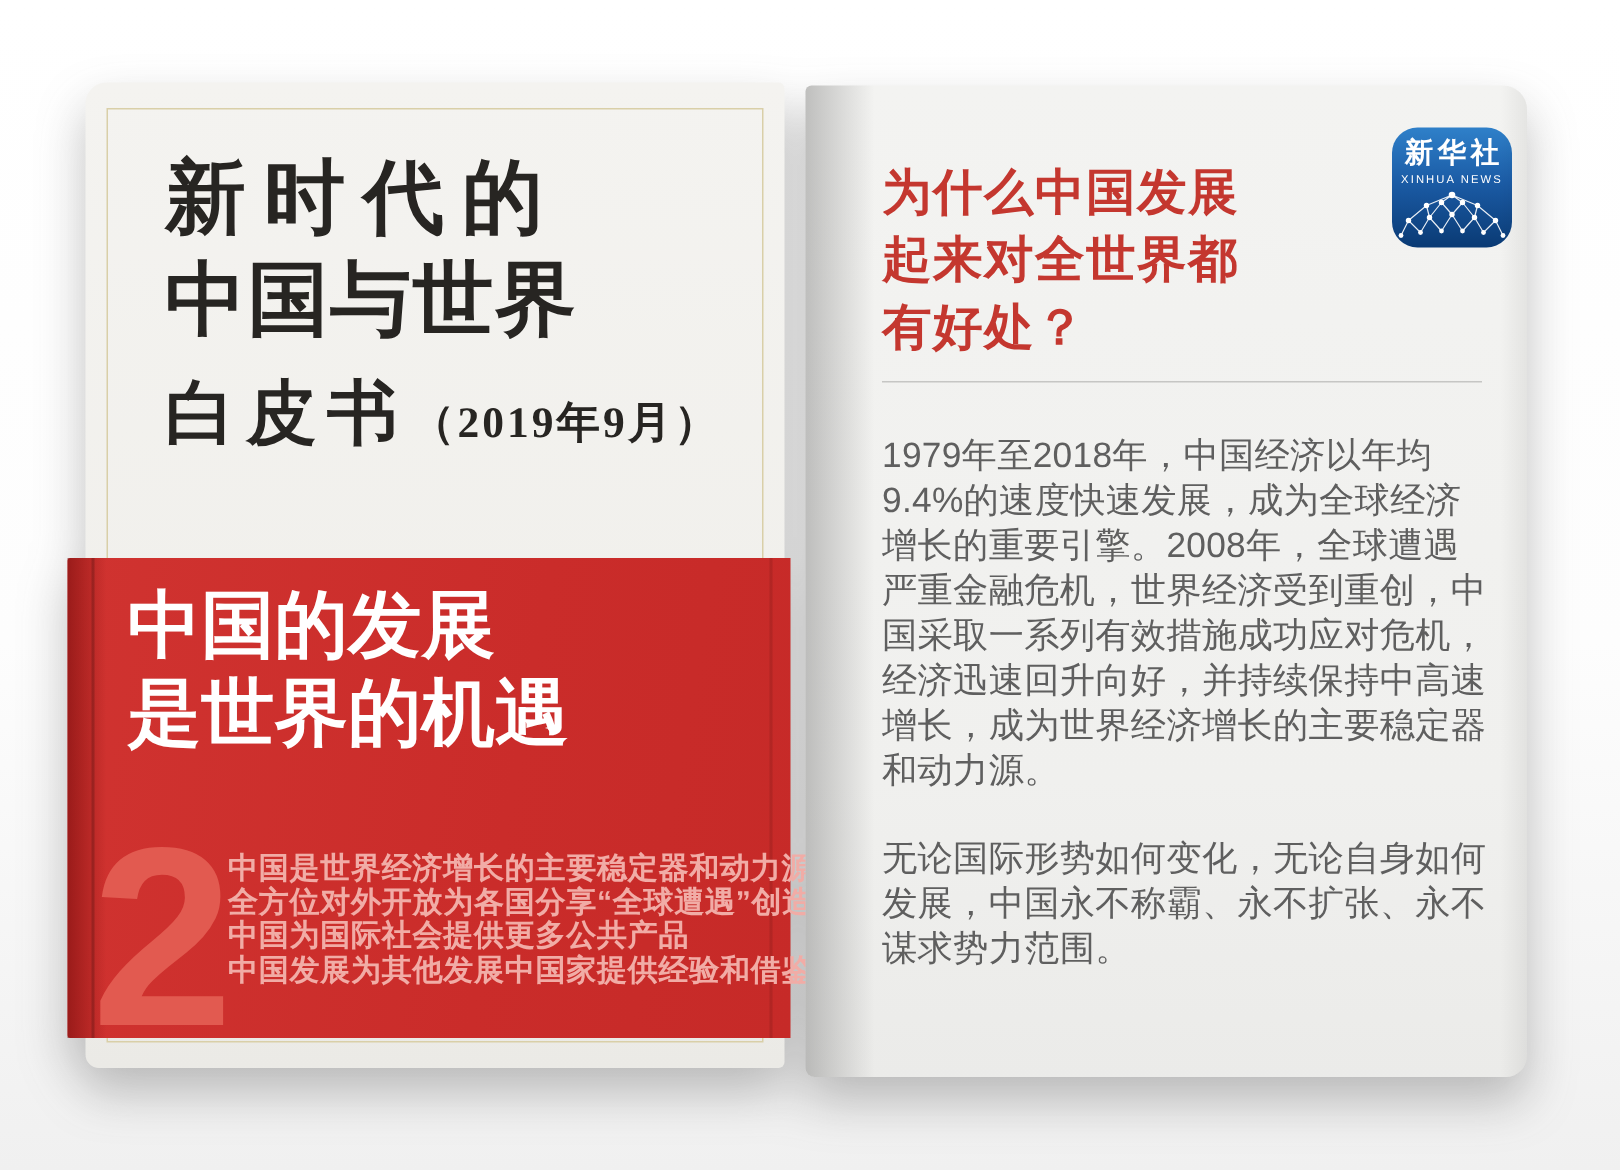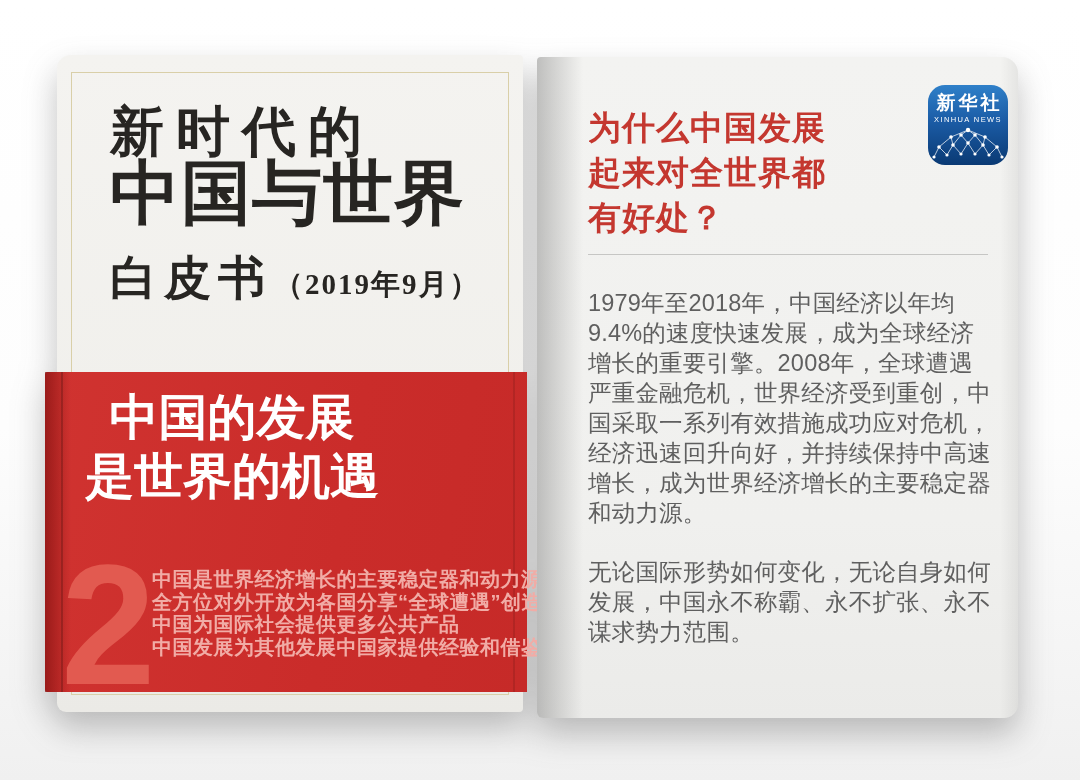--- a/index.html
+++ b/index.html
@@ -25,21 +25,21 @@
   }
   .cover-border {
     position:absolute; left:14px; right:14px; top:17px; bottom:17px;
     border:1px solid #d9cfa8; pointer-events:none;
   }
   .cover-title {
     position:absolute; left:53px; top:50px; color:#272522;
     font-family:"Liberation Serif","DejaVu Serif",serif; font-weight:700;
   }
   .t1 { font-size:54px; line-height:1; letter-spacing:12px; white-space:nowrap; }
-  .t2 { font-size:70px; line-height:1; letter-spacing:1px; white-space:nowrap; }
+  .t2 { font-size:54px; line-height:1; letter-spacing:1px; margin-top:14px; white-space:nowrap; }
   .t3 { display:flex; align-items:baseline; margin-top:26px; white-space:nowrap; }
   .t3a { font-size:47px; line-height:1; letter-spacing:7px; }
   .t3b { font-size:29px; letter-spacing:2px; margin-left:2px; }
 
   .band {
     position:absolute; left:-12px; top:317px; width:482px; height:320px;
     background:linear-gradient(100deg,#d03330 0%,#ca2c2a 60%,#c62a28 100%);
     border-radius:2px 0 0 2px;
   }
   .band::before { 
@@ -50,21 +50,21 @@
     position:absolute; left:16px; top:0; bottom:0; width:2px;
     background:rgba(0,0,0,0.18);
   }
   .band-crease-right {
     position:absolute; right:12px; top:0; bottom:0; width:2px;
     background:rgba(0,0,0,0.10);
   }
   .band-heading {
     position:absolute; left:40px; top:16px; color:#ffffff;
     font-size:49px; line-height:59px; font-weight:800;
-    white-space:pre-line; letter-spacing:0;text-align:center;
+    white-space:pre-line; letter-spacing:0;
   }
   .band-num {
     position:absolute; left:16px; top:168px;
     font-size:170px; line-height:1; font-weight:700; color:#e25a50;
   }
   .band-points {
     position:absolute; left:107px; top:196px;
     font-size:20px; line-height:22.5px; color:#f1aca6; letter-spacing:0.5px;
     white-space:nowrap;
     font-weight:bold;

